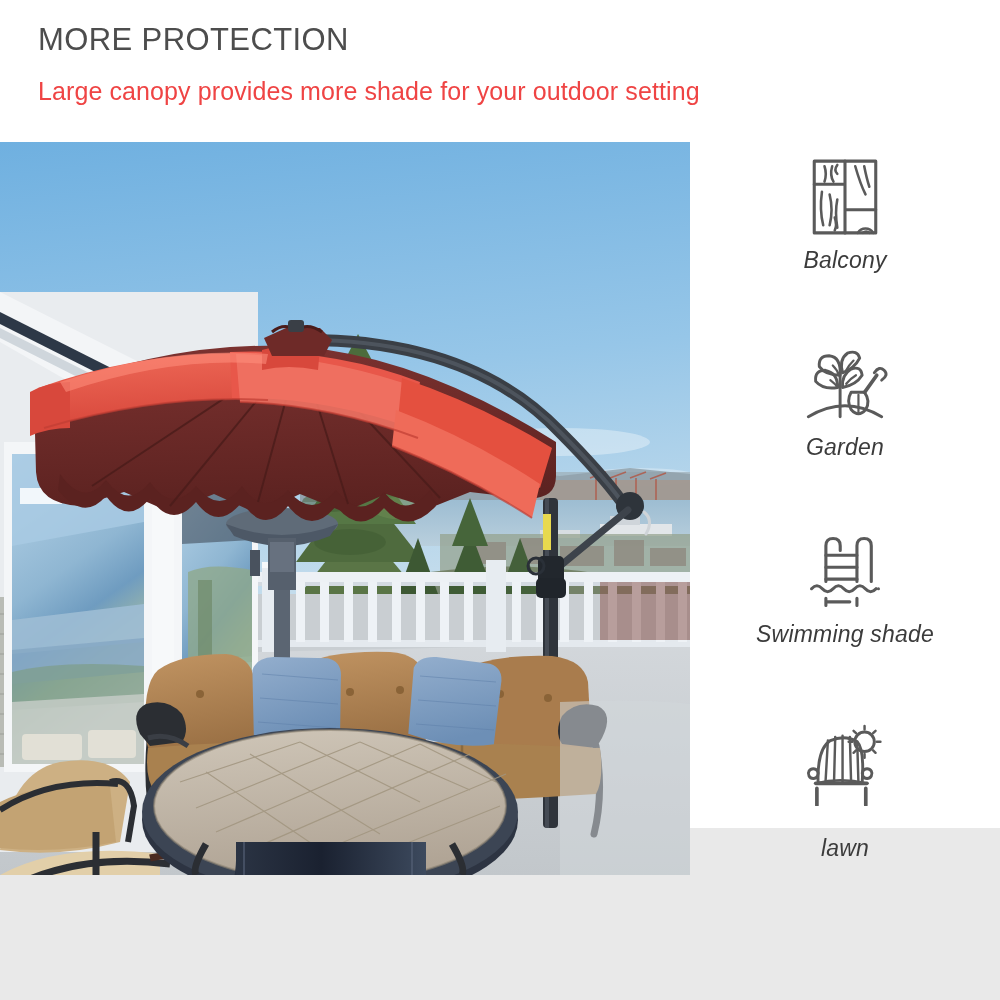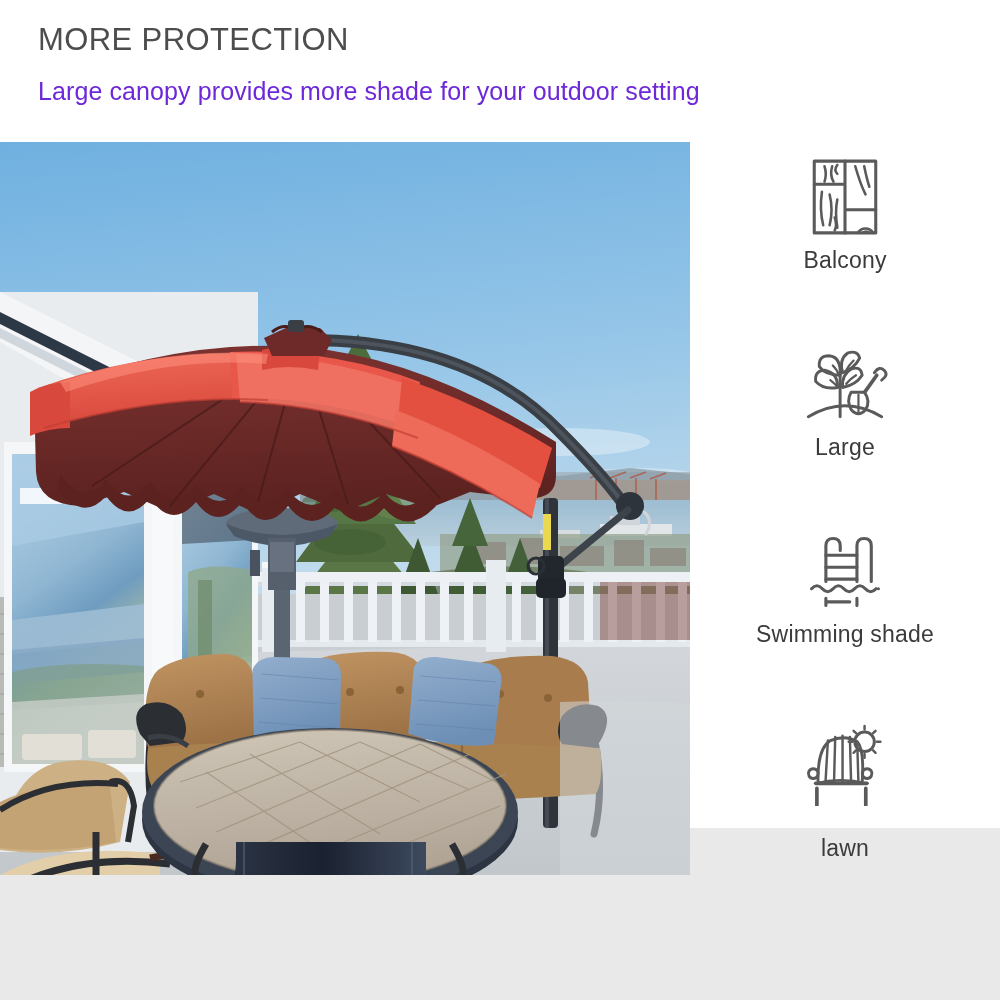--- a/index.html
+++ b/index.html
@@ -14,21 +14,21 @@
   
   #header { position:absolute; left:0; top:0; width:1000px; height:142px; background:#ffffff;padding-left:19px; }
   #title {
     position:absolute; left:38px; top:24px;
     font-size:31px; font-weight:400; letter-spacing:0.4px;
     color:#4d4d4d; line-height:1;
   }
   #subtitle {
     position:absolute; left:38px; top:76px;
     font-size:25px; font-weight:300; letter-spacing:0.1px;
-    color:#6d28d9; line-height:1.2;
+    color:#ef4444; line-height:1.2;
   }
 
   
   #footer-band-full {
     position:absolute; left:0; top:873px; width:1000px; height:127px;
     background:#e9e9e9;
   }
   #footer-band-right {
     position:absolute; left:690px; top:828px; width:310px; height:172px;
     background:#e9e9e9;
@@ -45,21 +45,21 @@
   #feature-col {
     position:absolute; left:690px; top:142px; width:310px; height:858px;
   }
   .feature-item {
     position:absolute; left:0; width:310px; text-align:center;
   }
   .feature-icon { display:block; margin:0 auto; }
   .feature-label {
     display:block; margin-top:10px;
     font-size:23px; font-weight:400; color:#3b3b3b;
-    letter-spacing:0.2px; line-height:1.1;
+    letter-spacing:0.2px; line-height:1.1;font-style:italic;
   }
   #feat-0 { top:14px; }
   #feat-1 { top:203px; }
   #feat-2 { top:390px; }
   #feat-3 { top:582px; }
   #feat-3 .feature-label { margin-top:30px; }
 </style>
 </head>
 <body>
 
@@ -444,21 +444,21 @@
       <path d="M32 24 Q20 24 15 17 Q14 8 23 8 Q33 9 32 24 Z"></path>
       <path d="M30 34 Q18 36 12 29 Q11 20 20 20 Q30 22 30 34 Z"></path>
       <path d="M34 22 Q44 18 48 10 Q46 3 38 6 Q31 11 34 22 Z"></path>
       <path d="M34 34 Q45 32 50 24 Q49 16 41 19 Q33 24 34 34 Z"></path>
       <path d="M26 16 q4 4 5 8 M24 28 q4 3 6 6 M43 12 q-4 4 -6 8 M45 24 q-5 3 -8 7" stroke-width="1.8"></path>
       <path d="M41 38 Q37 45 41 52 Q47 59 53 52 Q57 45 52 38 Z"></path>
       <path d="M52 38 L62 24" stroke-width="3"></path>
       <path d="M60 22 q4 -6 8 -2 q4 4 -2 8" stroke-width="2.4"></path>
       <path d="M47 40 L47 54" stroke-width="1.8"></path>
     </svg>
-    <span class="feature-label">Large</span>
+    <span class="feature-label">Garden</span>
   </div>
 
   <div class="feature-item" id="feat-2">
     <svg class="feature-icon" width="86" height="80" viewBox="0 0 72 64" fill="none" stroke="#5a5a5a" stroke-width="2.6" stroke-linecap="round" stroke-linejoin="round">
       <path d="M20 40 L20 10 Q20 4 26 4 Q32 4 32 10 L32 14"></path>
       <path d="M46 40 L46 10 Q46 4 52 4 Q58 4 58 10 L58 40"></path>
       <path d="M20 18 H46 M20 28 H46 M20 38 H46"></path>
       <path d="M8 46 q4.5 -5 9 0 t9 0 t9 0 t9 0 t9 0 t9 0"></path>
       <path d="M20 54 L20 60 M46 54 L46 60 M20 57 H40"></path>
       <circle cx="64" cy="46" r="1.3" fill="#5a5a5a" stroke="none"></circle>

